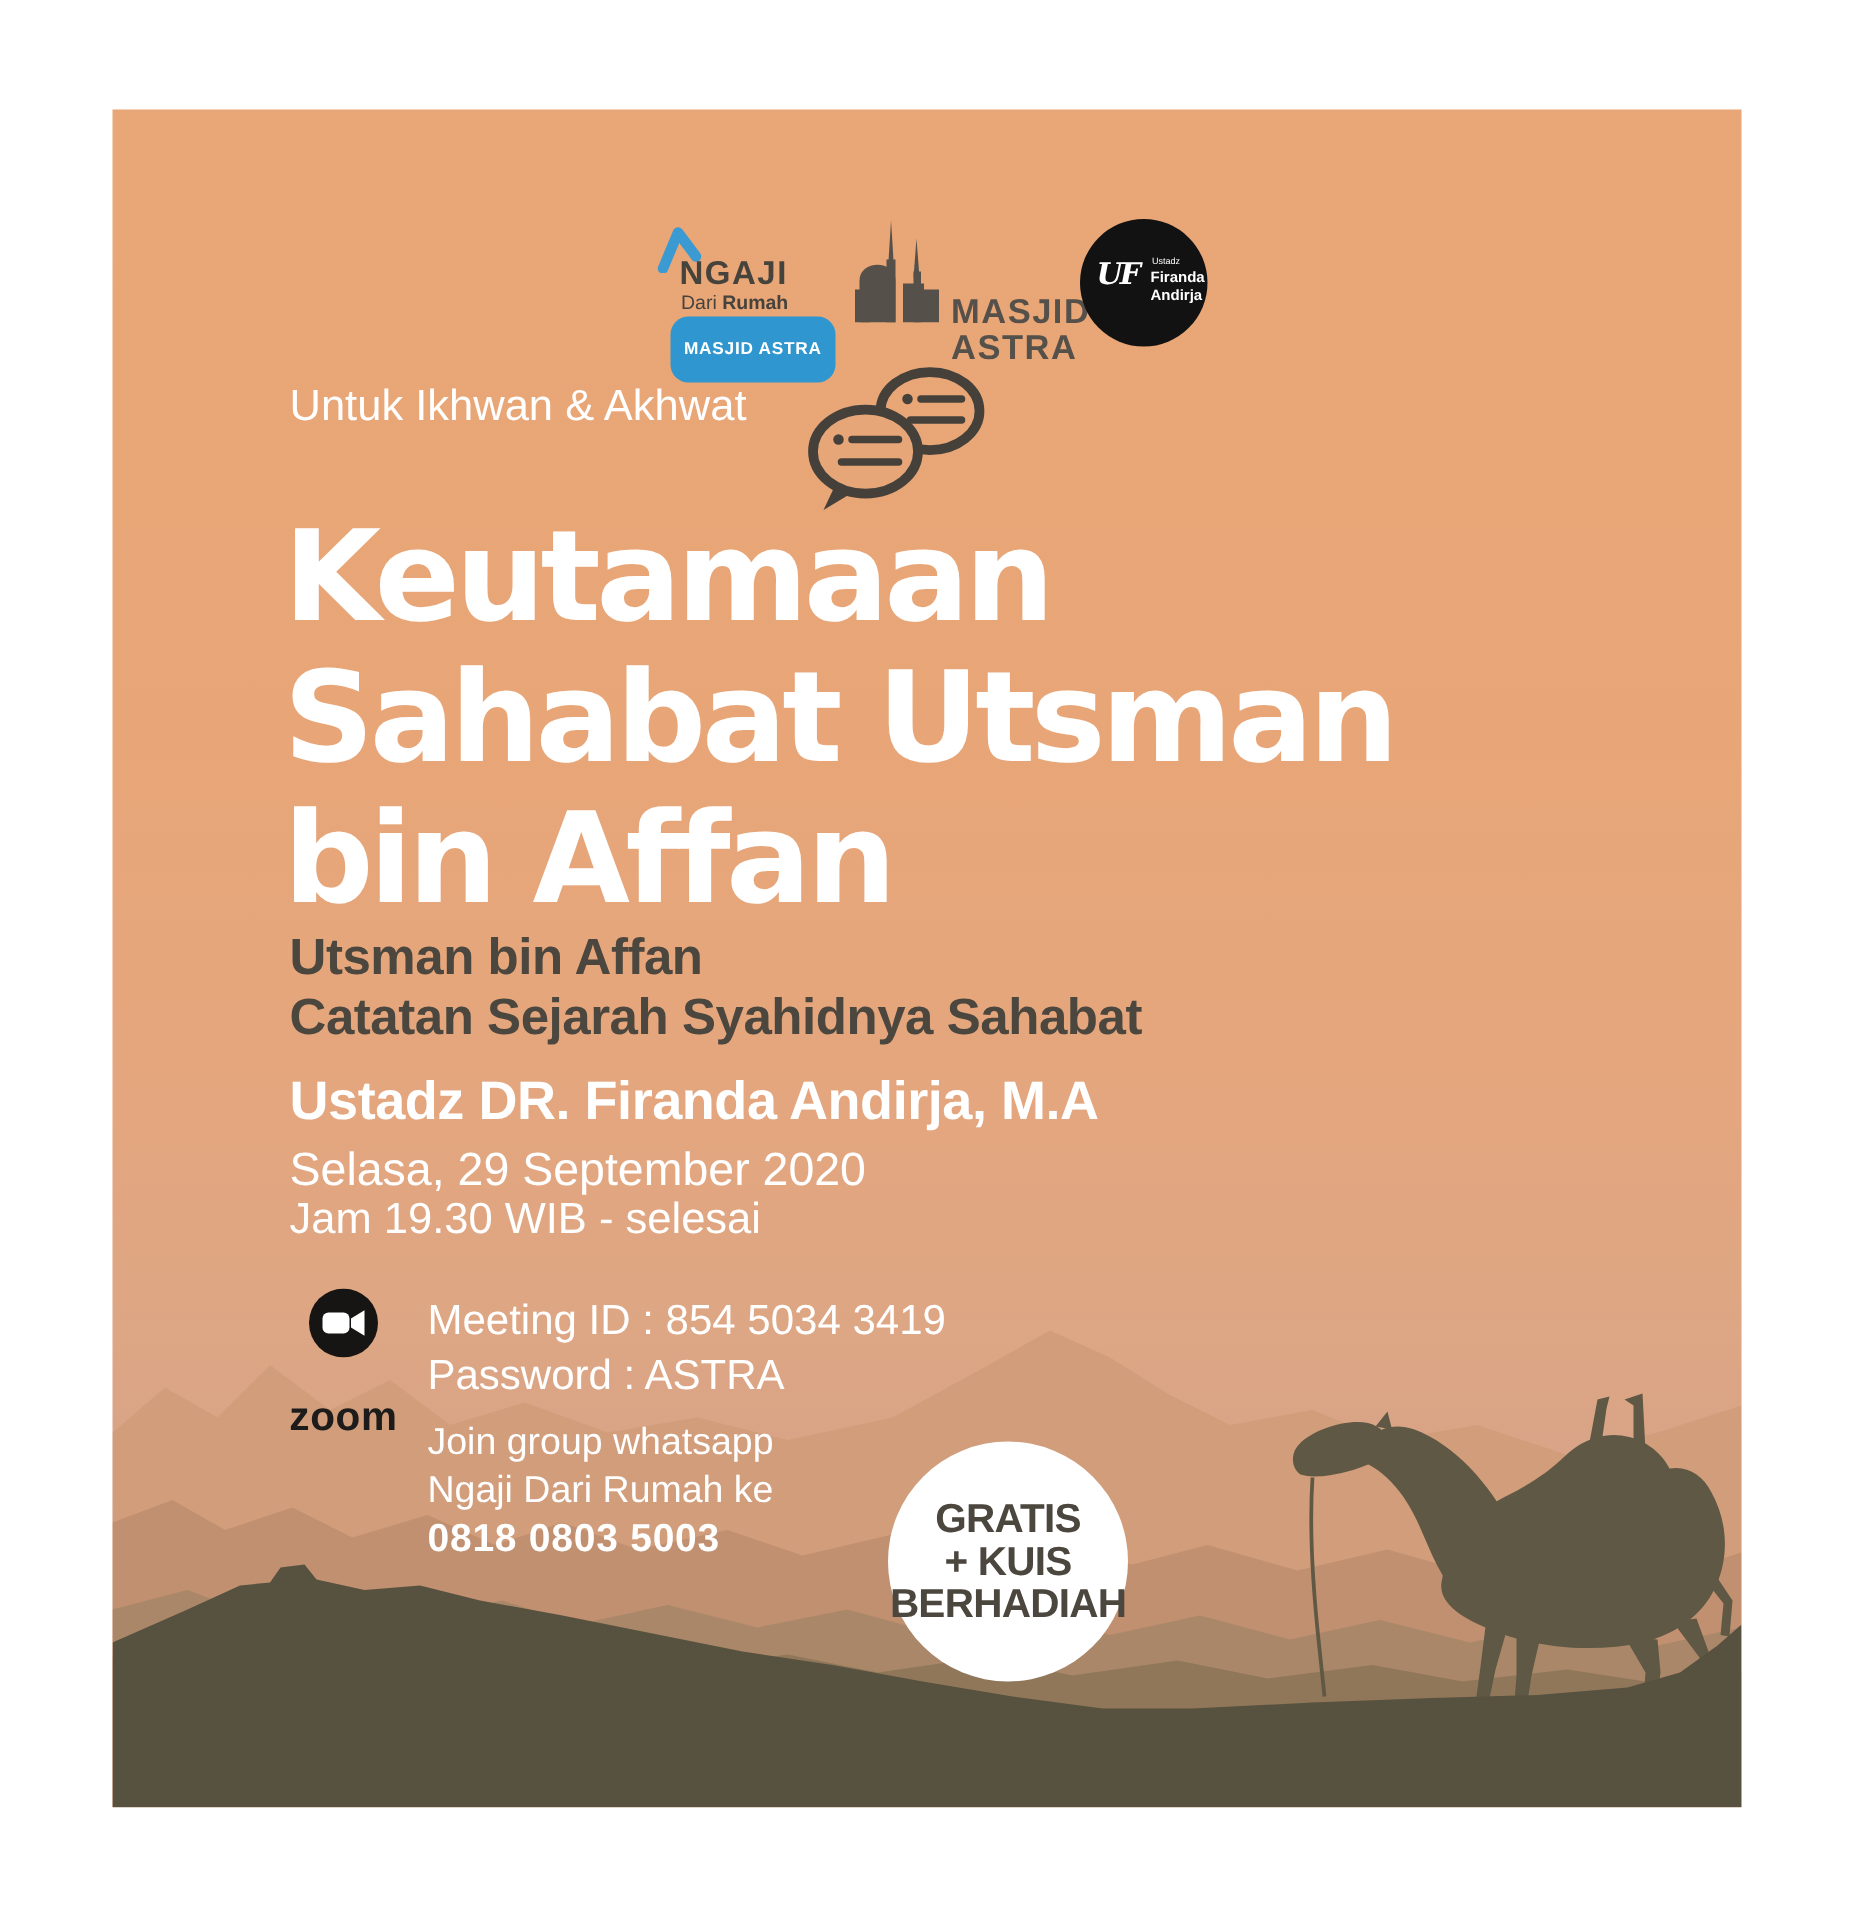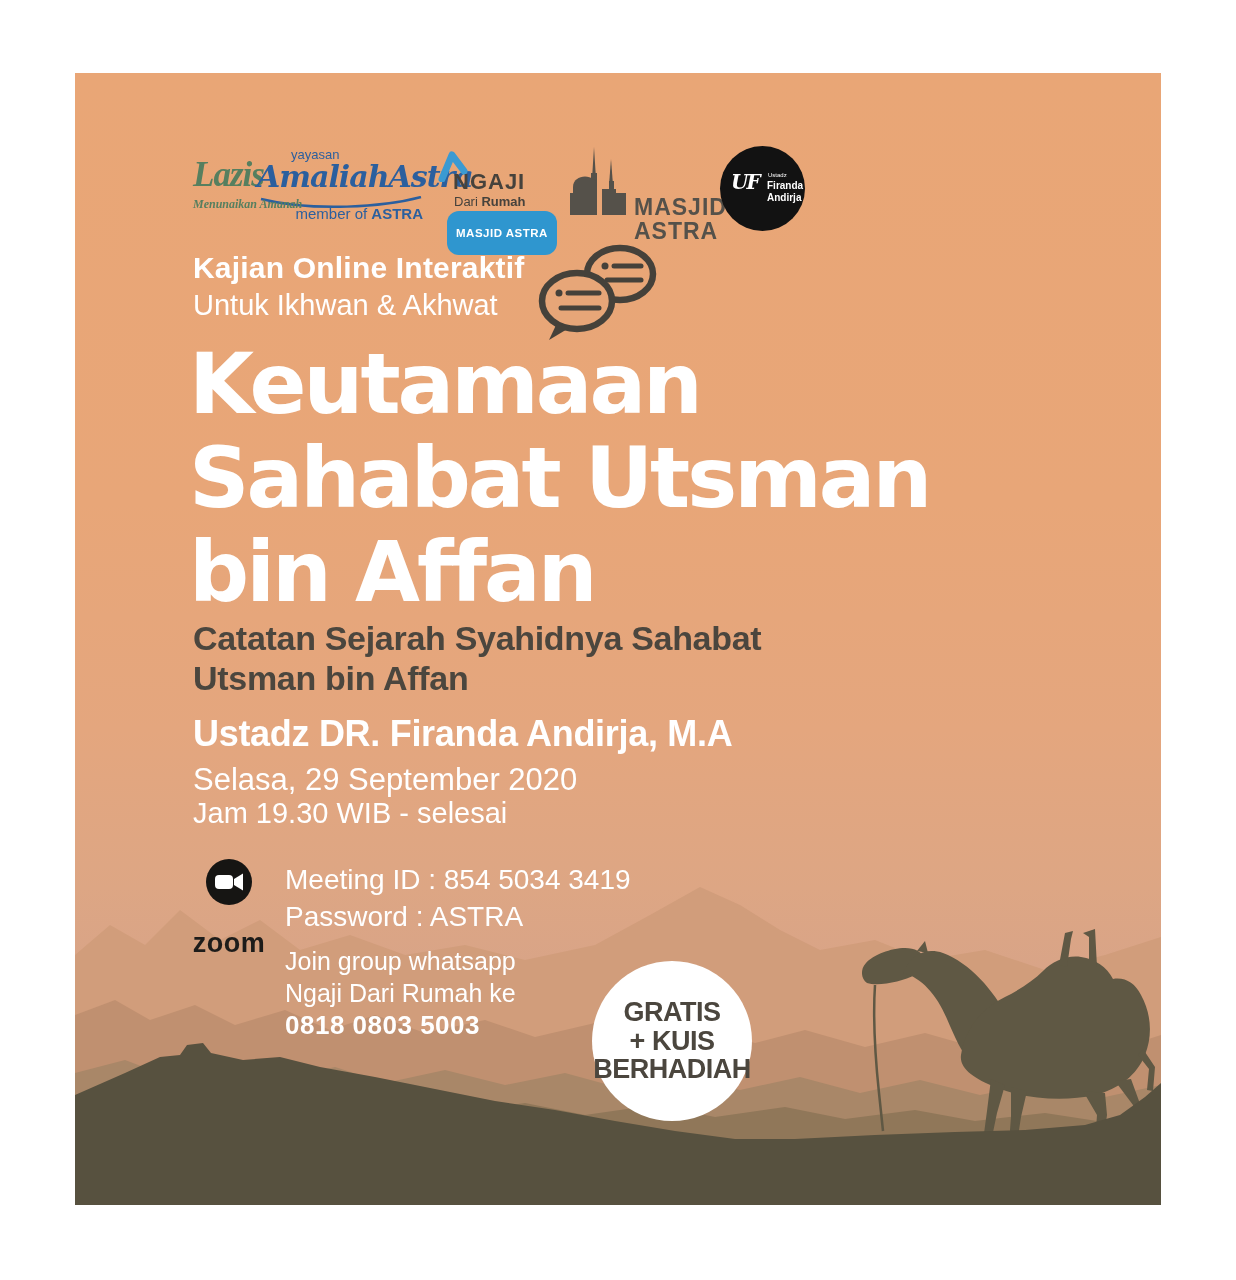--- a/index.html
+++ b/index.html
@@ -95,30 +95,20 @@
         <path d="M936,282 L936,312 L934,338 L942,338 L946,312 L952,286 Z"></path>
         <path d="M1008,286 L1022,310 L1020,338 L1028,338 L1032,310 L1030,288 Z"></path>
         <path d="M1040,276 L1058,300 L1064,330 L1072,328 L1064,296 L1056,274 Z"></path>
         <path d="M1068,244 L1080,262 L1078,286 L1072,285 L1074,264 L1063,250 Z"></path>
       </g>
       <path d="M800,180 C798,210 800,250 804,288 L808,326" stroke="#5f5844" stroke-width="2.5" fill="none"></path>
 
       <path fill="#57513f" d="M0,290 L50,268 L85,252 L105,250 L112,240 L128,238 L136,248 L168,255 L205,252 L245,262 L300,272 L360,284 L420,296 L480,305 L540,316 L600,326 L660,334 L720,334 L800,330 L880,327 L950,325 L1010,320 L1045,310 L1070,292 L1086,278 L1086,400 L0,400 Z"></path>
     </svg>
 
-    <div class="logo-lazis">
-      <span class="lz-yayasan">yayasan</span>
-      <span class="lz-name">Lazis</span>
-      <span class="lz-script">AmaliahAstra</span>
-      <svg class="lz-swash" width="165" height="16">
-        <path d="M2,3 C55,16 125,11 162,1" stroke="#2b5f9e" stroke-width="2.5" fill="none"></path>
-      </svg>
-      <span class="lz-tagline">Menunaikan Amanah</span>
-      <span class="lz-member"><span>member of </span><b>ASTRA</b></span>
-    </div>
 
     <div class="logo-ngaji">
       <svg class="ng-roof" width="32" height="32">
         <polyline points="5,29 15,5 27,21" stroke="#3b9ad2" stroke-width="7" fill="none" stroke-linecap="round" stroke-linejoin="round"></polyline>
       </svg>
       <span class="ng-title">NGAJI</span>
       <span class="ng-sub"><span>Dari </span><b>Rumah</b></span>
       <span class="ng-badge">MASJID ASTRA</span>
     </div>
 
@@ -142,21 +132,20 @@
     </div>
 
     <div class="logo-firanda">
       <span class="uf-mono">UF</span>
       <span class="uf-small">Ustadz</span>
       <span class="uf-l1">Firanda</span>
       <span class="uf-l2">Andirja</span>
     </div>
 
     <div class="kicker">
-      <div class="kicker-1">Kajian Online Interaktif</div>
       <div class="kicker-2">Untuk Ikhwan &amp; Akhwat</div>
     </div>
     <svg class="chat-icon" width="126" height="110" viewBox="0 0 126 110">
       <ellipse cx="85" cy="35" rx="33" ry="26" stroke="#45413a" stroke-width="6.5" fill="none"></ellipse>
       <path d="M63,52 L53,68 L70,58 Z" fill="#45413a"></path>
       <circle cx="70" cy="27" r="3.5" fill="#45413a"></circle>
       <line x1="79" y1="27" x2="106" y2="27" stroke="#45413a" stroke-width="5" stroke-linecap="round"></line>
       <line x1="72" y1="41" x2="106" y2="41" stroke="#45413a" stroke-width="5" stroke-linecap="round"></line>
       <ellipse cx="42" cy="62" rx="35" ry="28" stroke="#45413a" stroke-width="6.5" fill="#e7a678"></ellipse>
       <path d="M22,84 L14,101 L34,89 Z" fill="#45413a"></path>
@@ -165,22 +154,22 @@
       <line x1="26" y1="69" x2="64" y2="69" stroke="#45413a" stroke-width="5" stroke-linecap="round"></line>
     </svg>
 
     <h1 class="title">
       <span>Keutamaan</span><br>
       <span>Sahabat Utsman</span><br>
       <span>bin Affan</span>
     </h1>
 
     <div class="subtitle">
+      <div>Utsman bin Affan</div>
       <div>Catatan Sejarah Syahidnya Sahabat</div>
-      <div>Utsman bin Affan</div>
     </div>
 
     <div class="speaker">Ustadz DR. Firanda Andirja, M.A</div>
     <div class="date">Selasa, 29 September 2020</div>
     <div class="time">Jam 19.30 WIB - selesai</div>
 
     <div class="zoom-logo">
       <svg width="46" height="46" viewBox="0 0 46 46">
         <circle cx="23" cy="23" r="23" fill="#161513"></circle>
         <rect x="9" y="16" width="18" height="14" rx="4" fill="#fff"></rect>

